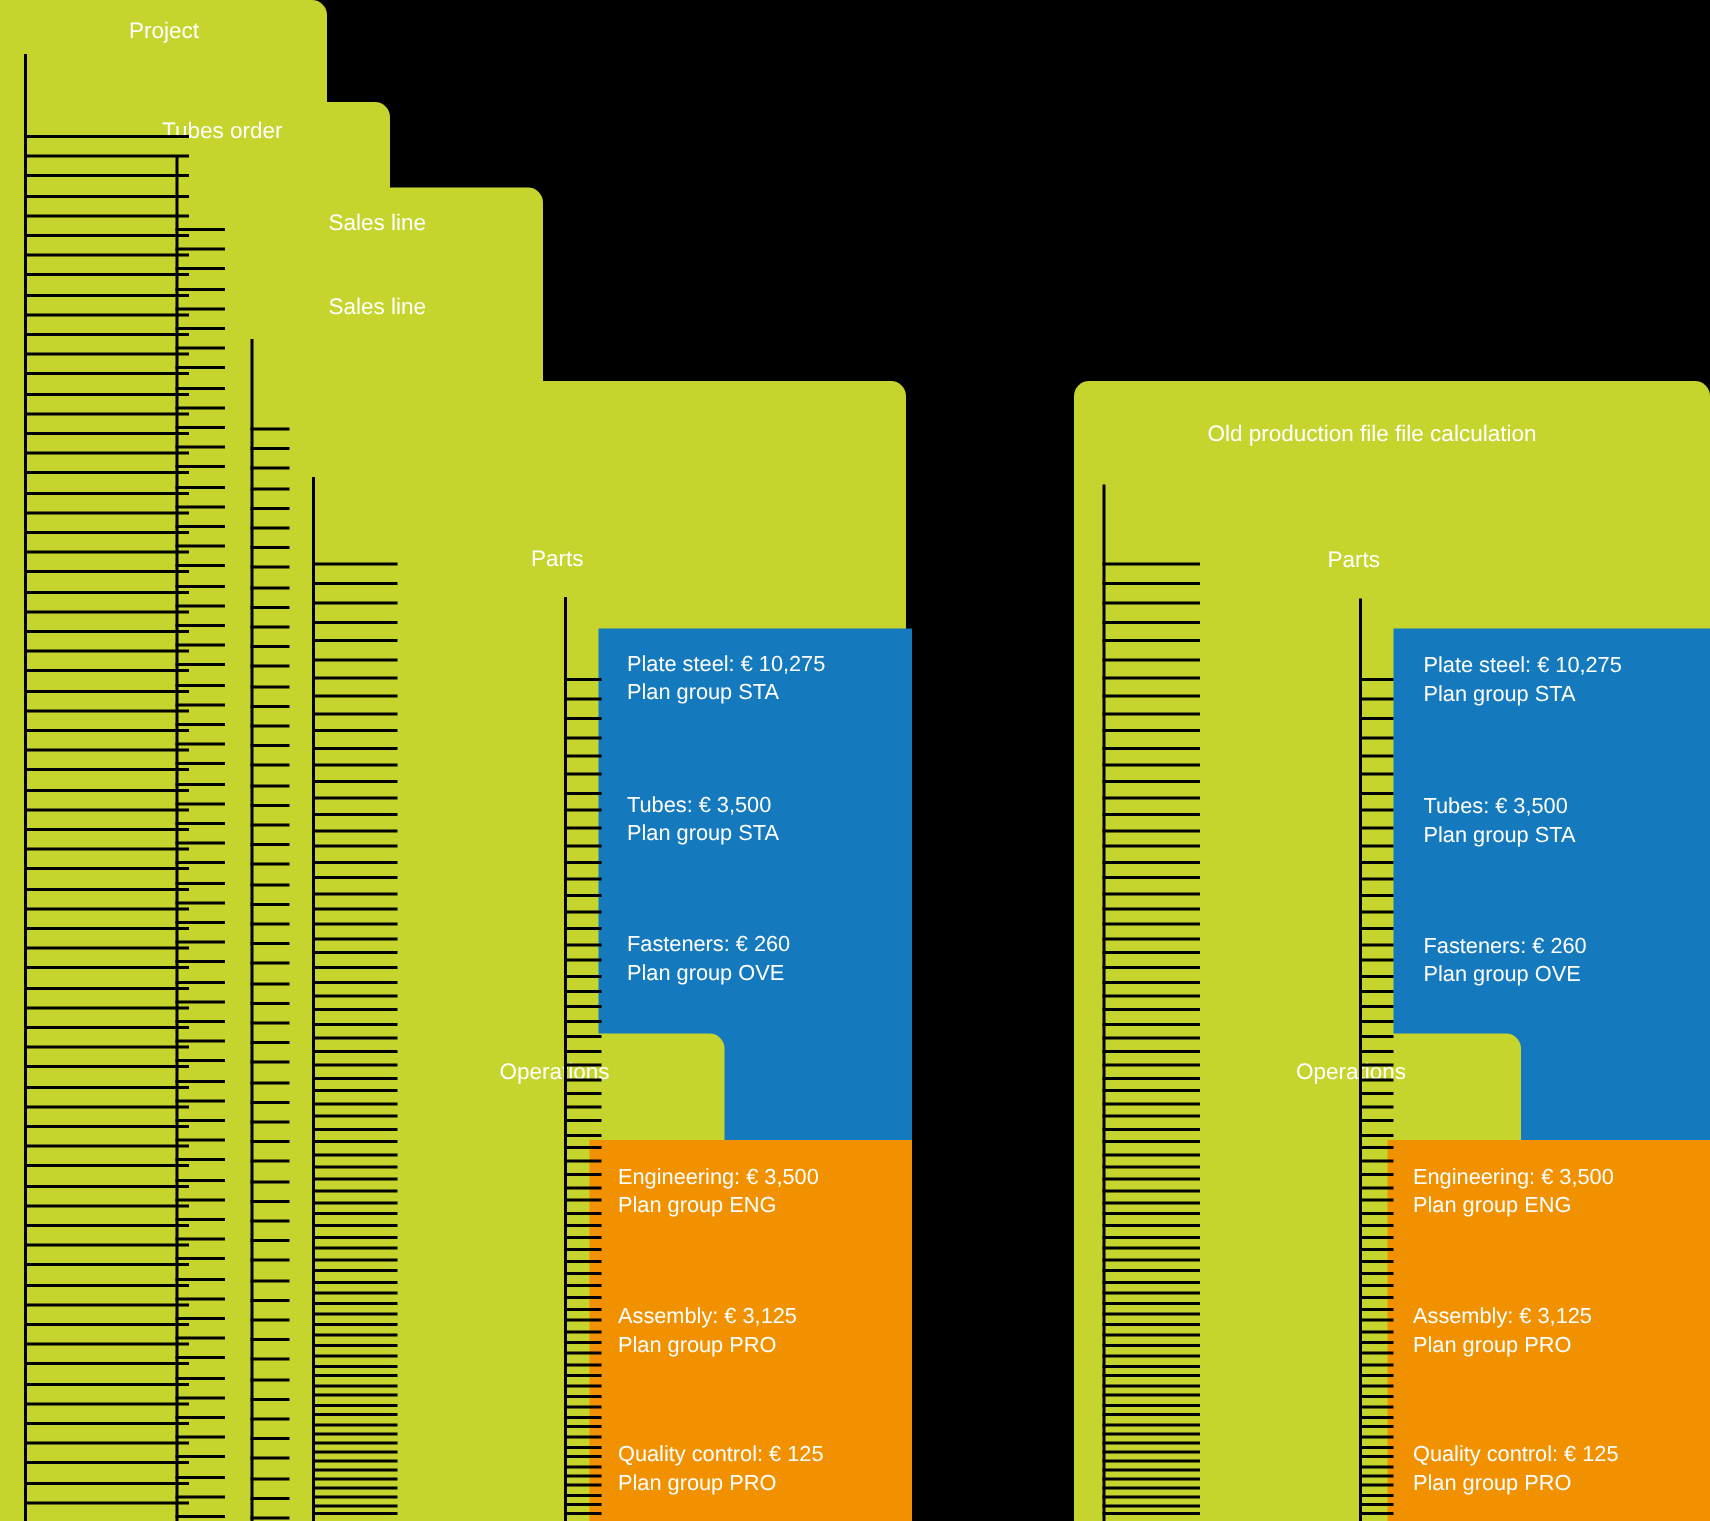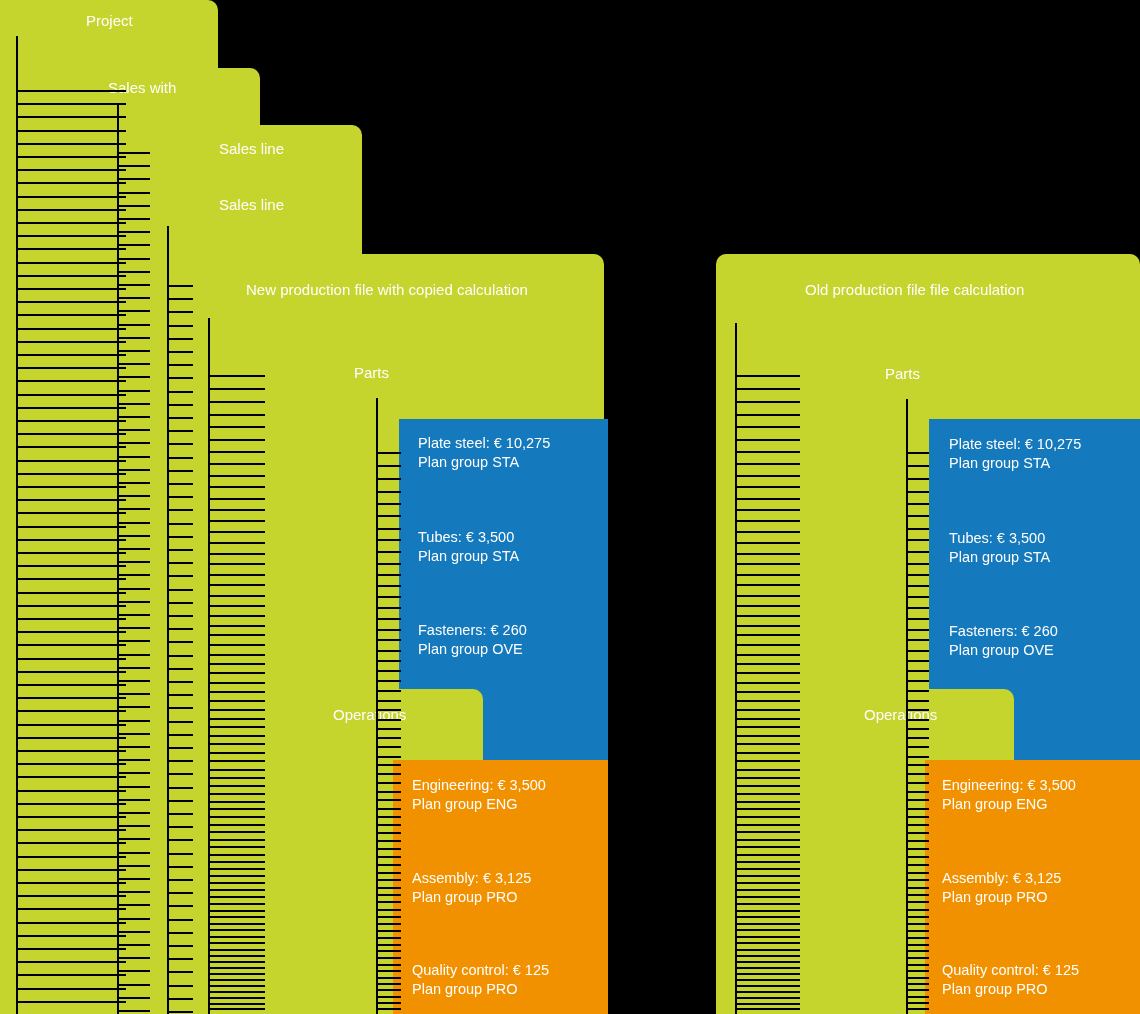--- a/index.html
+++ b/index.html
@@ -54,30 +54,29 @@
 <body>
 
 <div id="stage">
 
   <div class="card green" style="left:0px; top:0px; width:218px; height:1014px; border-radius:0 10px 0 0;">
   </div>
   <div class="card-title" style="left:86px; top:12px;">Project</div>
 
   <div class="card green" style="left:100px; top:68px; width:160px; height:946px; border-radius:0 10px 0 0;">
   </div>
-  <div class="card-title" style="left:108px; top:79px;">Sales with</div>
+  <div class="card-title" style="left:108px; top:79px;">Tubes order</div>
 
   <div class="card green" style="left:150px; top:125px; width:212px; height:889px; border-radius:0 10px 0 0;">
   </div>
   <div class="card-title" style="left:219px; top:140px;">Sales line</div>
   <div class="card-title" style="left:219px; top:196px;">Sales line</div>
 
   <div class="card green" style="left:194px; top:254px; width:410px; height:760px; border-radius:0 10px 0 0;">
   </div>
-  <div class="card-title" style="left:246px; top:281px;">New production file with copied calculation</div>
 
   <div class="card-title" style="left:354px; top:364px;">Parts</div>
 
   <div class="card blue" style="left:399px; top:419px; width:209px; height:344px;"></div>
   <div class="entry" style="left:418px; top:434px;">
     <span>Plate steel: € 10,275</span>
     <span class="l2">Plan group STA</span>
   </div>
   <div class="entry" style="left:418px; top:528px;">
     <span>Tubes: € 3,500</span>

